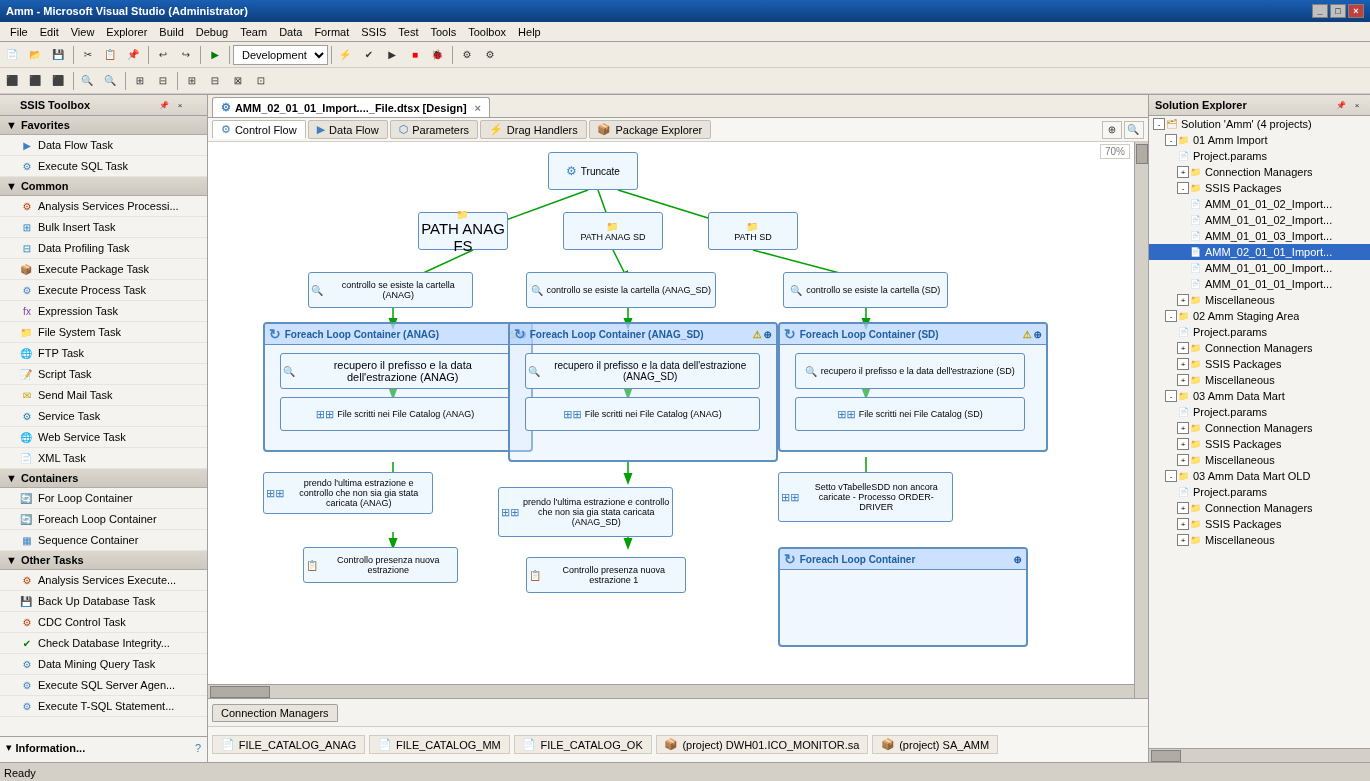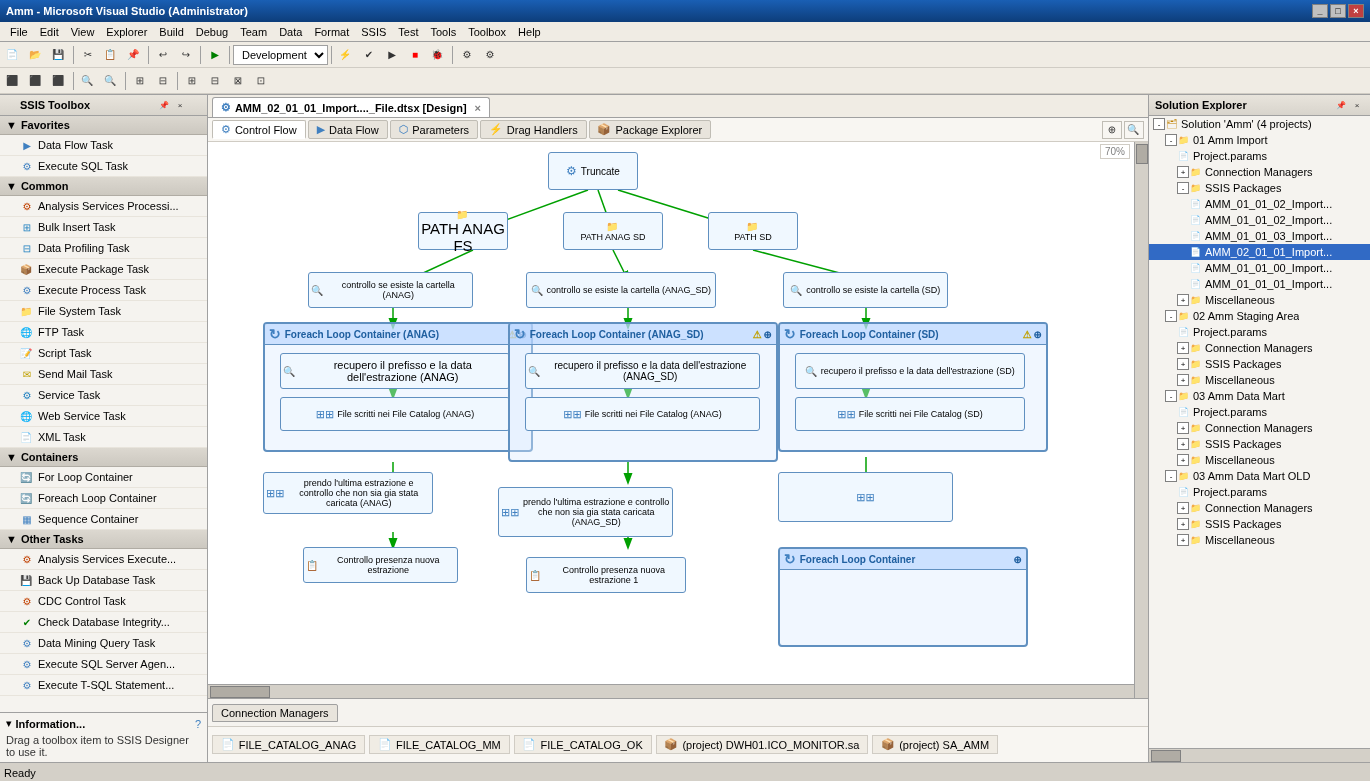--- a/index.html
+++ b/index.html
@@ -204,20 +204,24 @@
         </div>
         <div class="toolbox-item">
           <span class="toolbox-icon" style="color:#4080c0;">📦</span>
           <span>Execute Package Task</span>
         </div>
         <div class="toolbox-item">
           <span class="toolbox-icon" style="color:#4080c0;">⚙</span>
           <span>Execute Process Task</span>
         </div>
         <div class="toolbox-item">
+          <span class="toolbox-icon" style="color:#8040a0;">fx</span>
+          <span>Expression Task</span>
+        </div>
+        <div class="toolbox-item">
           <span class="toolbox-icon" style="color:#c08000;">📁</span>
           <span>File System Task</span>
         </div>
         <div class="toolbox-item">
           <span class="toolbox-icon" style="color:#2080c0;">🌐</span>
           <span>FTP Task</span>
         </div>
         <div class="toolbox-item">
           <span class="toolbox-icon" style="color:#404040;">📝</span>
           <span>Script Task</span>
@@ -296,21 +300,20 @@
     </div>
 
     <div class="info-panel">
       <div class="info-header">
         <div style="display:flex;align-items:center;gap:4px;">
           <span style="cursor:pointer;">▾</span>
           <span class="info-title">Information...</span>
         </div>
         <span style="cursor:pointer;color:#4080c0;">?</span>
       </div>
-      <div class="info-text">Drag a toolbox item to SSIS Designer to use it.</div>
     </div>
   </div>
 
   <div class="design-area">
 
     <div class="tab-bar">
       <div class="design-tab active">
         <div class="design-tab-inner">
           <span style="color:#4080c0;">⚙</span>
           <span>AMM_02_01_01_Import...._File.dtsx [Design]</span>
@@ -514,20 +517,21 @@
       <div class="task-box" style="left:290px;top:345px;width:175px;height:50px;">
         <div style="display:flex;align-items:center;gap:3px;">
           <span style="font-size:11px;color:#4080c0;">⊞⊞</span>
           <span style="font-size:9px;">prendo l'ultima estrazione e controllo che non sia gia stata caricata (ANAG_SD)</span>
         </div>
       </div>
 
       <div class="task-box" style="left:570px;top:330px;width:175px;height:50px;">
         <div style="display:flex;align-items:center;gap:3px;">
           <span style="font-size:11px;color:#4080c0;">⊞⊞</span>
+          <span style="font-size:9px;">Setto vTabelleSDD non ancora caricate - Processo ORDER-DRIVER</span>
         </div>
       </div>
 
       <div class="task-box" style="left:95px;top:405px;width:155px;height:36px;">
         <div style="display:flex;align-items:center;gap:3px;">
           <span style="font-size:10px;color:#4080c0;">📋</span>
           <span style="font-size:9px;">Controllo presenza nuova estrazione</span>
         </div>
       </div>
 

